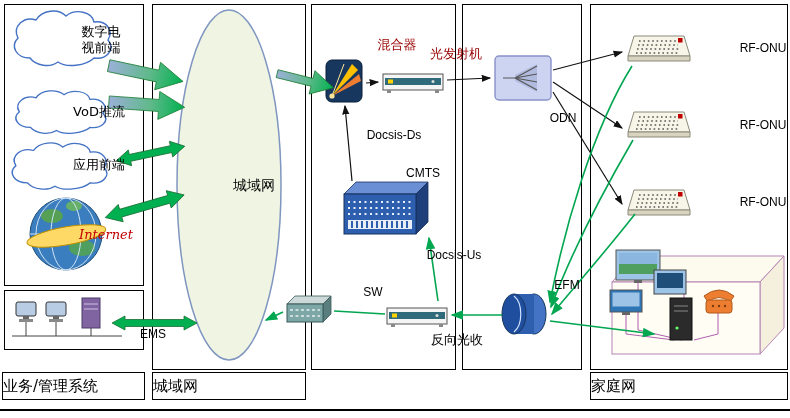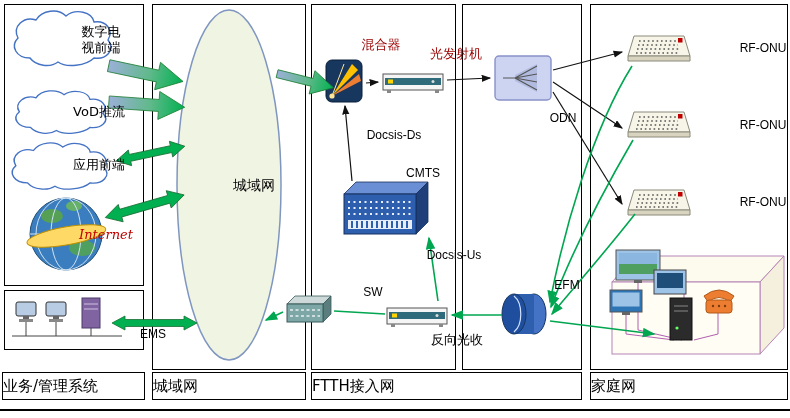--- a/index.html
+++ b/index.html
@@ -244,33 +244,32 @@
 
   <div class="lbl" style="left:17px;top:24px;width:90px">数字电
 视前端</div>
   <div class="lbl" style="left:16px;top:104px;width:88px">VoD推流</div>
   <div class="lbl" style="left:14px;top:157px;width:92px">应用前端</div>
   <div class="lbl internet-lbl" style="left:28px;top:227px;width:78px">Internet</div>
   <div class="lbl mono" style="left:92px;top:326px;width:44px">EMS</div>
 
   <div class="lbl" style="left:170px;top:177px;width:90px;font-size:14px">城域网</div>
 
-  <div class="lbl red" style="left:308px;top:37px;width:68px">混合器</div>
+  <div class="lbl red" style="left:324px;top:37px;width:68px">混合器</div>
   <div class="lbl red" style="left:382px;top:46px;width:70px">光发射机</div>
   <div class="lbl mono" style="left:312px;top:127px;width:86px">Docsis-Ds</div>
   <div class="lbl mono" style="left:354px;top:165px;width:60px">CMTS</div>
   <div class="lbl mono" style="left:372px;top:247px;width:86px">Docsis-Us</div>
   <div class="lbl mono" style="left:316px;top:284px;width:36px">SW</div>
   <div class="lbl" style="left:380px;top:332px;width:76px">反向光收</div>
   <div class="lbl mono" style="left:502px;top:110px;width:44px">ODN</div>
   <div class="lbl mono" style="left:508px;top:277px;width:40px">EFM</div>
 
   <div class="lbl mono" style="left:692px;top:40px;width:64px">RF-ONU</div>
   <div class="lbl mono" style="left:692px;top:117px;width:64px">RF-ONU</div>
   <div class="lbl mono" style="left:692px;top:194px;width:64px">RF-ONU</div>
 
   <div class="titlebox" style="left:2px;width:141px">业务/管理系统</div>
   <div class="titlebox" style="left:152px;width:152px">城域网</div>
-  <div class="titlebox" style="left:311px;width:269px">FTTH接入网</div>
   <div class="titlebox" style="left:590px;width:196px">家庭网</div>
 
   <div class="bottom-line"></div>
 </div>
 
 </body></html>

